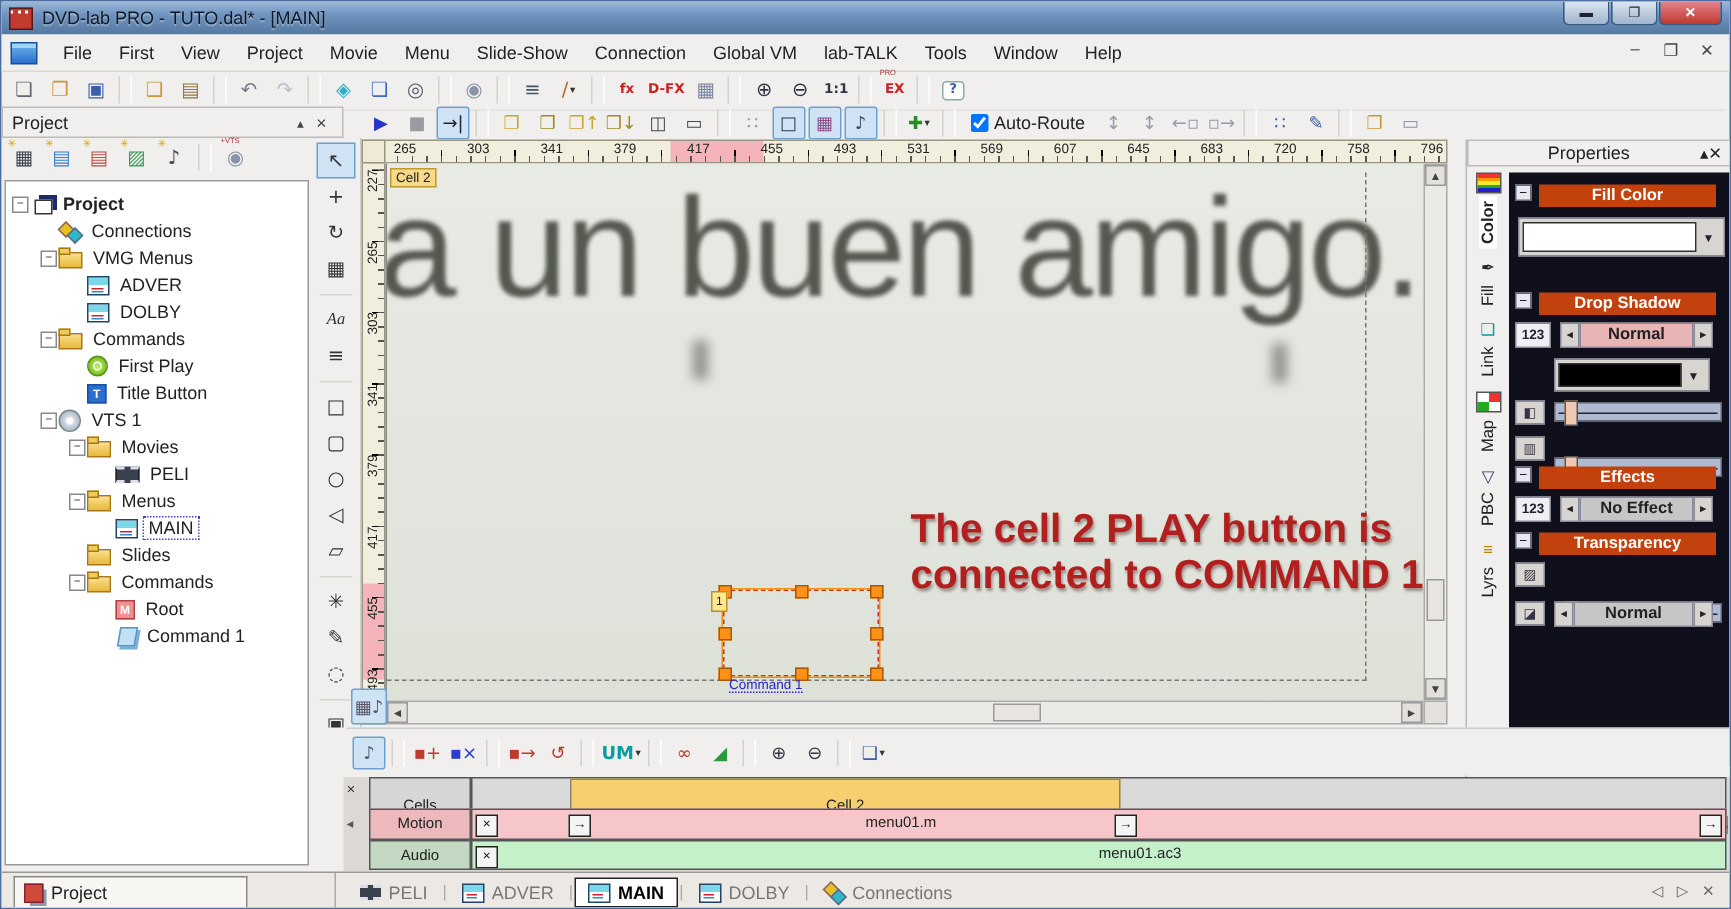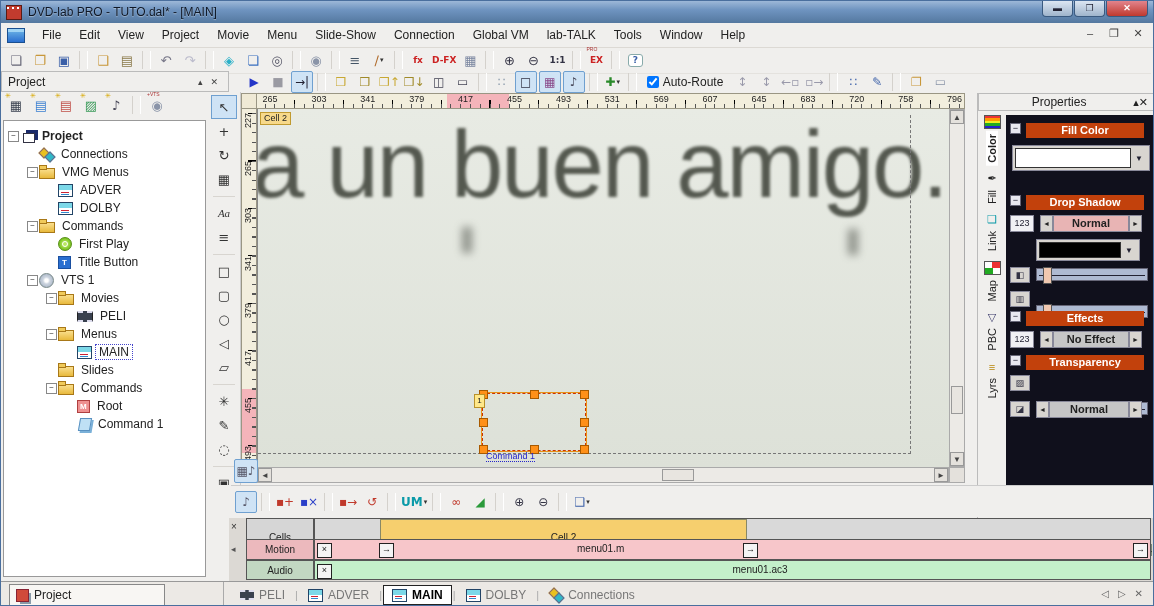--- a/index.html
+++ b/index.html
@@ -136,21 +136,21 @@
   .picon{width:15px;height:12px;display:flex;align-items:center;justify-content:center;font-size:11px;margin-bottom:2px;}
   .picon.rainbow{background:linear-gradient(180deg,#e33 0 20%,#f90 20% 40%,#ee2 40% 60%,#2a2 60% 80%,#22c 80%);border:1px solid #555;}
   .picon.map{background:conic-gradient(#e33 0 25%,#fff 25% 50%,#2a2 50% 75%,#fff 75%);border:1px solid #555;}
   .props-content{position:absolute;left:28px;top:22px;right:2px;height:396px;background:#10101c;}
   .pc{position:absolute;box-sizing:border-box;}
   .minus{width:11px;height:11px;background:#e8e8f0;border:1px solid #667;color:#112;font-size:9px;line-height:9px;text-align:center;}
   .sechead{height:15px;background:#c2410c;color:#fff;font-size:11px;font-weight:bold;text-align:center;line-height:15px;}
   .swatchbtn{height:26px;background:#d8d5d0;border:1px solid #889;display:flex;align-items:center;padding:2px;}
   .swatch{flex:1;height:18px;border:1px solid #333;background:#fff;}
   .swdd{width:16px;text-align:center;font-size:8px;color:#223;}
-  .numbtn{width:24px;height:17px;background:#f0f0f4;border:1px solid #889;font-size:9px;text-align:center;line-height:15px;color:#223;}
+  .numbtn{width:24px;height:17px;background:#f0f0f4;border:1px solid #889;font-size:9px;text-align:center;line-height:15px;color:#223;font-weight:bold;}
   .spin{width:13px;height:17px;background:#d8d5d0;border:1px solid #889;font-size:7px;text-align:center;line-height:16px;color:#222;}
   .valbox{height:17px;border:1px solid #889;font-size:11px;font-weight:bold;text-align:center;line-height:15px;color:#222;}
   .valbox.pink{background:#e8b4b4;}
   .valbox.gray{background:#c6c6c6;}
   .slider{height:13px;background:#aebad2;border:1px solid #667;position:relative;}
   .slider i{position:absolute;left:6px;top:-2px;width:7px;height:15px;background:#f0c8b0;border:1px solid #555;}
   .slider::before{content:"";position:absolute;left:2px;right:2px;top:6px;border-top:1px solid #223;}
   .sbtn2{width:20px;height:16px;background:#d8d5d0;border:1px solid #889;display:flex;align-items:center;justify-content:center;font-size:9px;color:#334;}
   
   .tl-toolbar{position:absolute;left:230px;top:484px;width:924px;height:32px;background:#f0efed;
@@ -202,21 +202,21 @@
       <div class="wb">▬</div>
       <div class="wb">❐</div>
       <div class="wb close">✕</div>
     </div>
   </div>
 
   <div class="menubar">
     <div class="mdi-icon"></div>
     <nav id="menus" style="display:flex;">
         <span class="menu-item">File</span>
-        <span class="menu-item">Edit</span>
+        <span class="menu-item">First</span>
         <span class="menu-item">View</span>
         <span class="menu-item">Project</span>
         <span class="menu-item">Movie</span>
         <span class="menu-item">Menu</span>
         <span class="menu-item">Slide-Show</span>
         <span class="menu-item">Connection</span>
         <span class="menu-item">Global VM</span>
         <span class="menu-item">lab-TALK</span>
         <span class="menu-item">Tools</span>
         <span class="menu-item">Window</span>
@@ -551,21 +551,22 @@
   <div class="ruler-corner"></div>
 
   <div class="canvas">
     <div class="bigtext">a un buen amigo..</div>
     <div class="smudge" style="left:204px;top:118px;"></div>
     <div class="smudge" style="left:590px;top:120px;"></div>
     <div class="safe-v"></div>
     <div class="safe-h"></div>
     <div class="cell-tag">Cell 2</div>
     <div class="note">
-      <br>
+      <span>The cell 2 PLAY button is</span><br>
+      <span>connected to COMMAND 1</span>
     </div>
     <div class="selrect">
       <div class="handle" style="left:-4px;top:-4px;"></div>
       <div class="handle" style="left:47px;top:-4px;"></div>
       <div class="handle" style="right:-4px;top:-4px;"></div>
       <div class="handle" style="left:-4px;top:24px;"></div>
       <div class="handle" style="right:-4px;top:24px;"></div>
       <div class="handle" style="left:-4px;bottom:-4px;"></div>
       <div class="handle" style="left:47px;bottom:-4px;"></div>
       <div class="handle" style="right:-4px;bottom:-4px;"></div>

